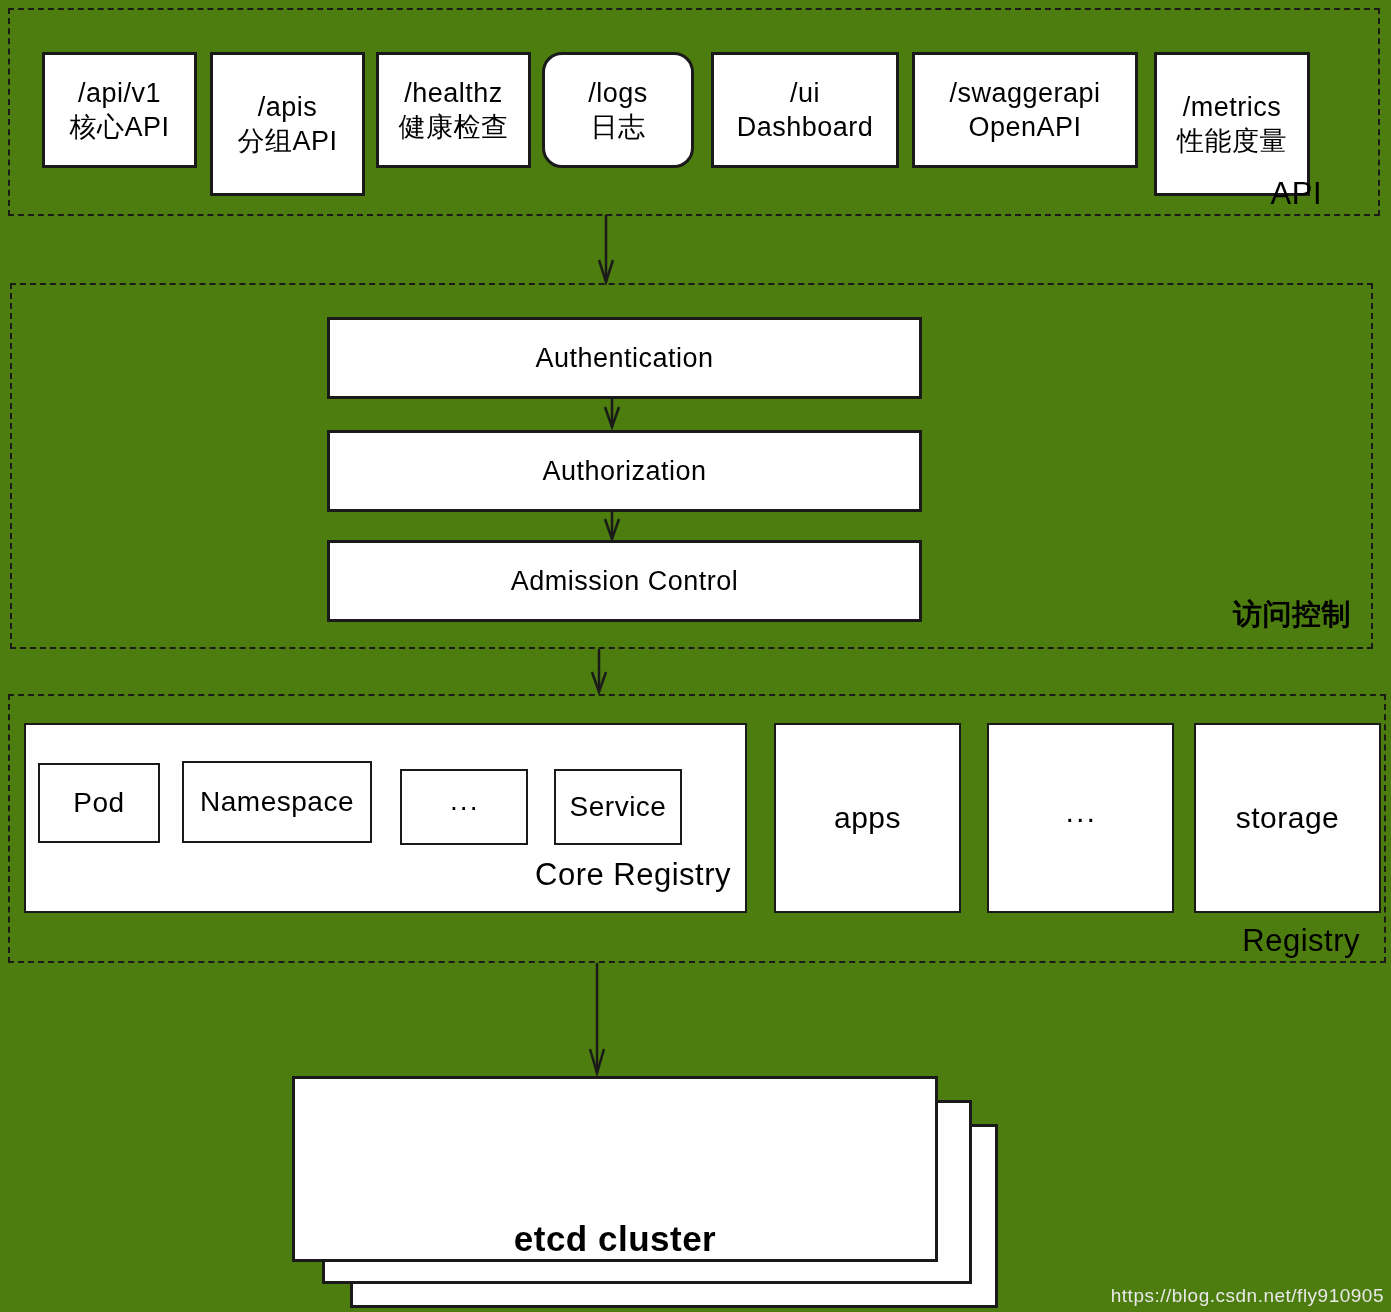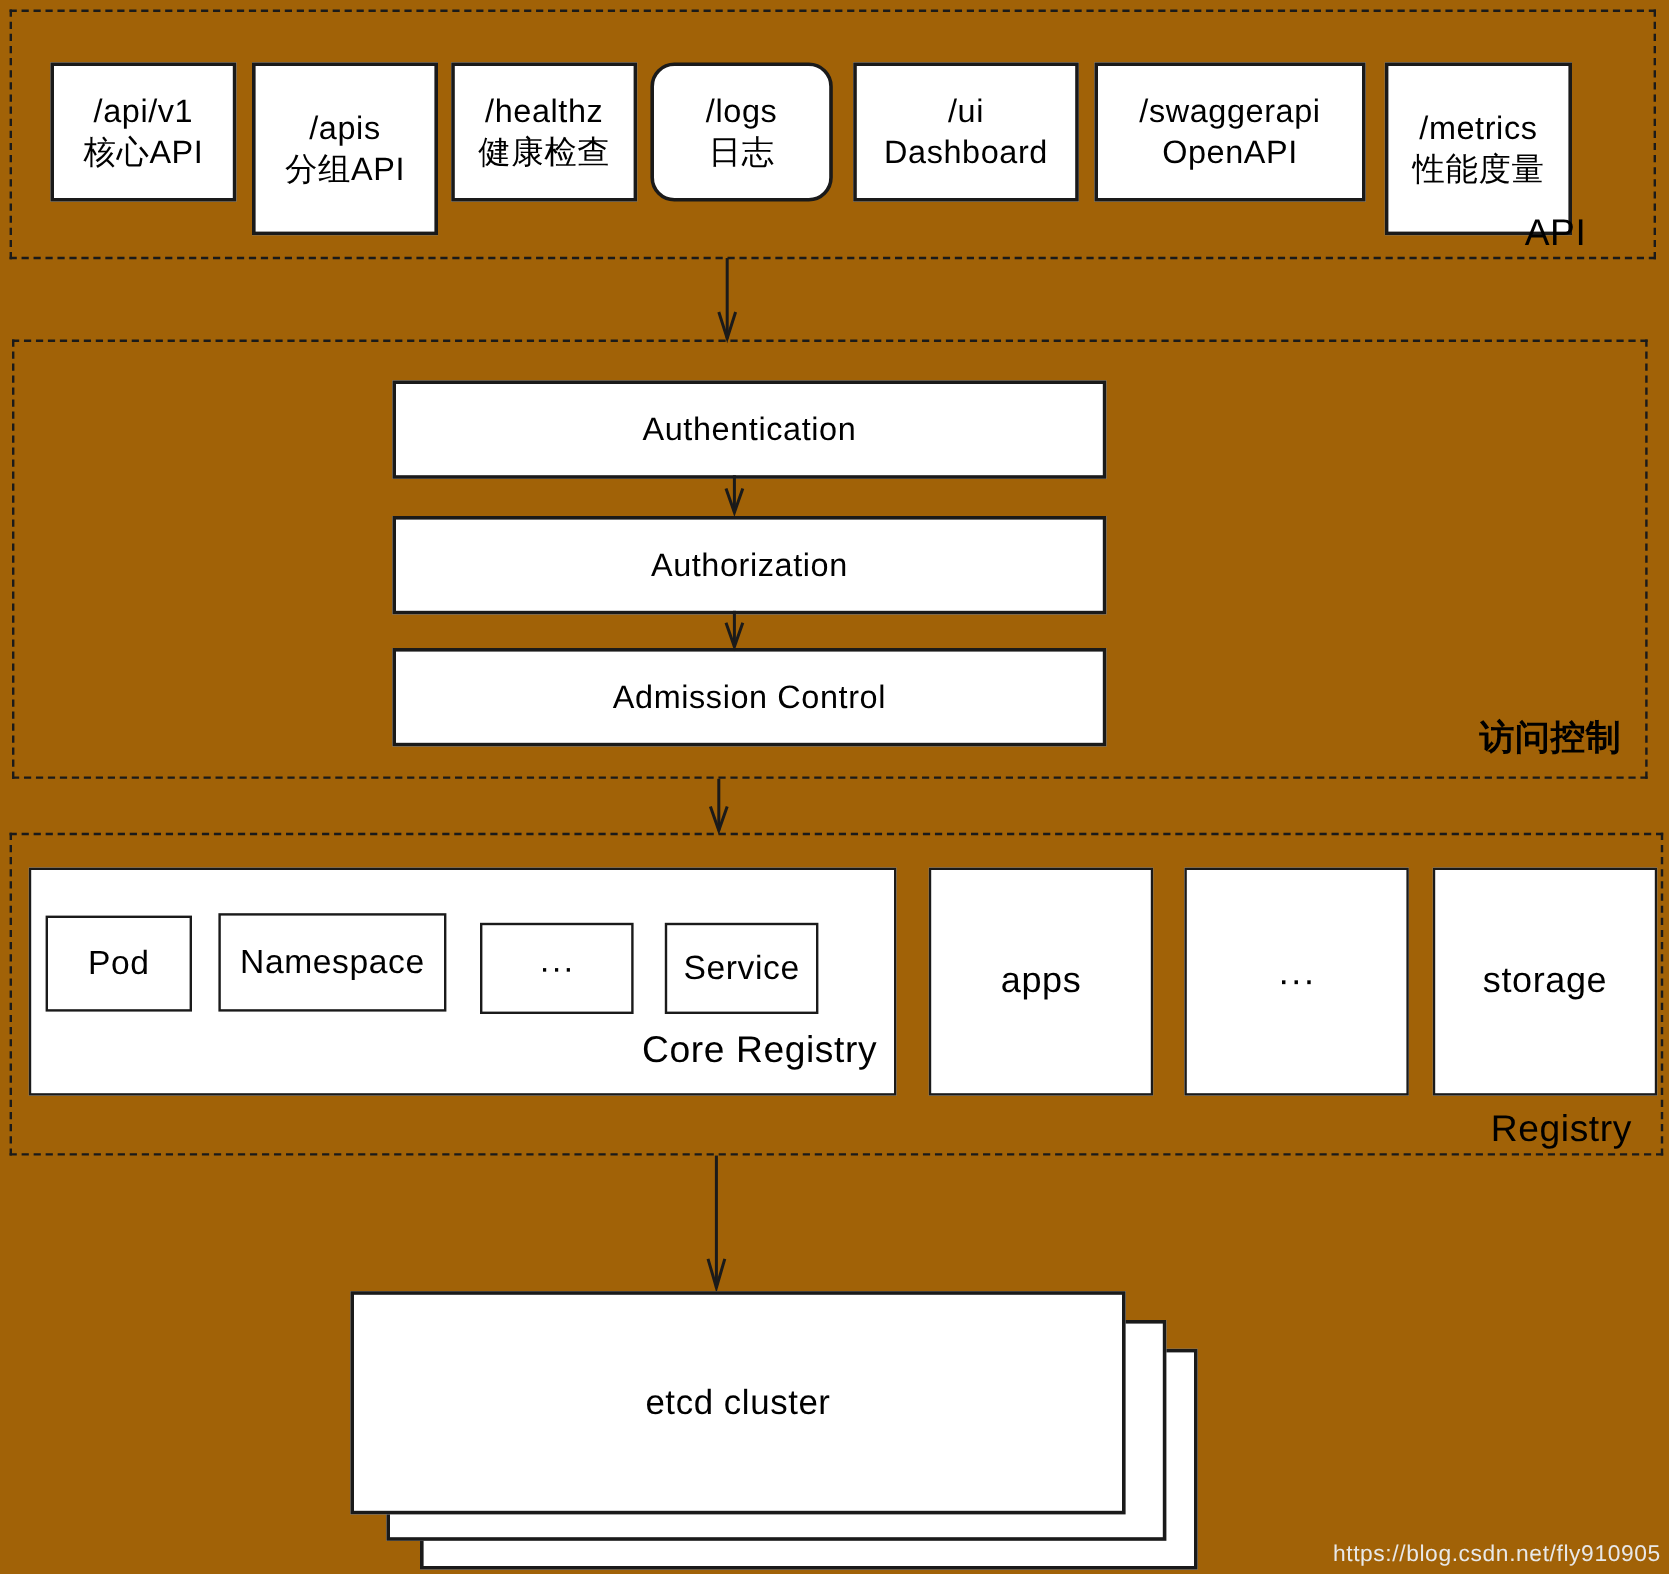--- a/index.html
+++ b/index.html
@@ -4,21 +4,21 @@
 <style>
   html, body {
     margin: 0;
     padding: 0;
     background: #ffffff;
   }
   .canvas {
     position: relative;
     width: 1391px;
     height: 1312px;
-    background: #a16207;
+    background: #4d7c0f;
     font-family: "Liberation Sans", "DejaVu Sans", sans-serif;
     color: #000000;
     overflow: hidden;
   }
   .section {
     position: absolute;
     border: 2px dashed #1a1a1a;
     box-sizing: border-box;
     background: transparent;
   }
@@ -71,24 +71,25 @@
     stroke: #1a1a1a;
     stroke-width: 2.5;
     fill: none;
   }
   .etcd-box {
     position: absolute;
     border: 3px solid #1a1a1a;
     background: #ffffff;
     box-sizing: border-box;
     display: flex;
-    align-items: center;
+    align-items: flex-end;
     justify-content: center;
-    font-size: 29px;
-    letter-spacing: 0.5px;
+    font-size: 35px;
+    letter-spacing: 0.5px;
+    font-weight: bold;
   }
   .watermark {
     position: absolute;
     right: 7px;
     bottom: 5px;
     font-size: 19px;
     color: #e8e8e8;
     letter-spacing: 0.5px;
   }
 </style>

